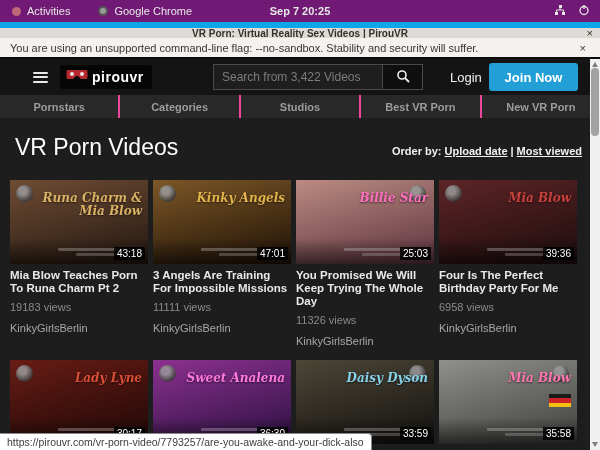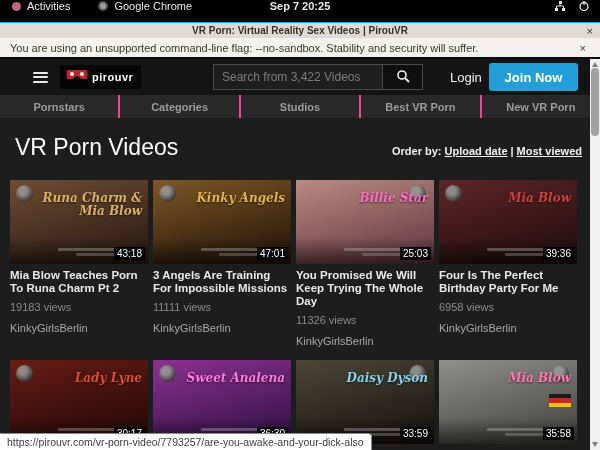--- a/index.html
+++ b/index.html
@@ -1,48 +1,48 @@
 <!DOCTYPE html>
 <html><head>
 <meta charset="utf-8">
 <style>
   * { margin:0; padding:0; box-sizing:border-box; }
   html,body { width:600px; height:450px; overflow:hidden; background:#000; }
   body { font-family:"Liberation Sans", sans-serif; }
   #screen { position:relative; width:600px; height:450px; overflow:hidden; background:#1c1c1c; }
 
   
-  #gnome-bar { position:absolute; top:0; left:0; width:600px; height:22px; background:#000000;
-    display:flex; align-items:flex-start; color:#e8e8e8; font-size:11px; }
+  #gnome-bar { position:absolute; top:0; left:0; width:600px; height:22px; background:#701a75;
+    display:flex; align-items:center; color:#e8e8e8; font-size:11px; }
   .gnome-left { display:flex; align-items:center; gap:6px; padding-left:12px; }
   .distro-dot { width:9px; height:9px; border-radius:50%; background:#c0687a; display:inline-block; }
   .chrome-dot { width:10px; height:10px; border-radius:50%; background:#9a9a9a; border:2px solid #555; display:inline-block; margin-left:22px; }
   .gnome-center { position:absolute; left:0; right:0; text-align:center; font-weight:bold; font-size:11px; pointer-events:none; }
   .gnome-right { margin-left:auto; display:flex; align-items:center; gap:12px; padding-right:10px; }
 
   
   #titlebar { position:absolute; top:22px; left:0; width:600px; height:16px; background:#dedbd6;
-    border-top:1px solid #0ea5e9; display:flex; align-items:center; }
+    border-top:6px solid #0ea5e9; display:flex; align-items:center; }
   #titlebar .wtitle { position:absolute; left:0; right:0; text-align:center; font-size:10px; font-weight:bold; color:#35302a; }
   #titlebar .wclose { margin-left:auto; padding-right:7px; font-size:11px; color:#35302a; z-index:2; cursor:pointer; }
 
   
   #warning-bar { position:absolute; top:38px; left:0; width:600px; height:21px; background:#f4f2ef;
     border-bottom:2px solid #0c0c0c; display:flex; align-items:center; }
   #warning-bar .wmsg { font-size:11px; color:#3a362f; padding-left:10px; }
   #warning-bar .wclose { margin-left:auto; padding-right:14px; font-size:11px; color:#3a362f; cursor:pointer; }
 
   
   #site-header { position:absolute; top:59px; left:0; width:600px; height:36px; background:#141414;
     display:flex; align-items:center; }
   .hamburger { width:15px; height:11px; margin-left:33px; display:flex; flex-direction:column; justify-content:space-between; cursor:pointer; }
   .hamburger i { display:block; height:2px; background:#e8e8e8; border-radius:1px; }
   .logo-box { margin-left:12px; background:#050505; border-radius:3px; padding:3px 8px 3px 6px;
     display:flex; align-items:center; gap:4px; cursor:pointer; }
-  .logo-text { color:#ffffff; font-weight:bold; font-size:11px; letter-spacing:.5px; }
+  .logo-text { color:#ffffff; font-weight:bold; font-size:14px; letter-spacing:.5px; }
   .search-group { position:absolute; left:213px; top:5px; display:flex; height:26px; border:1px solid #4a4a4a; }
   .search-input { width:168px; height:24px; background:#1e1e1e; border:none; outline:none;
     color:#9a9a9a; font-size:12px; padding:0 8px; font-family:"Liberation Sans", sans-serif; }
   .search-input::placeholder { color:#7d7d7d; }
   .search-btn { width:40px; height:24px; background:#0f0f0f; border:none; border-left:1px solid #4a4a4a;
     display:flex; align-items:center; justify-content:center; cursor:pointer; }
   .login-link { position:absolute; left:450px; color:#f0f0f0; font-size:13px; cursor:pointer; }
   .join-btn { position:absolute; left:489px; top:4px; width:89px; height:28px; border:none; border-radius:3px;
     color:#fff; font-size:13px; font-weight:bold; cursor:pointer; font-family:"Liberation Sans", sans-serif; }
 

